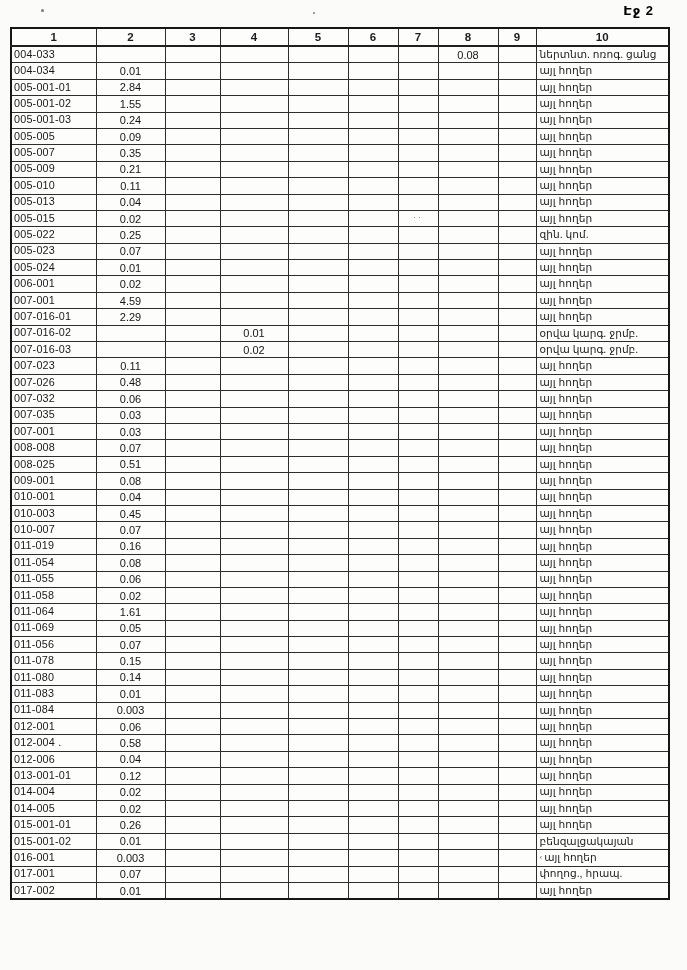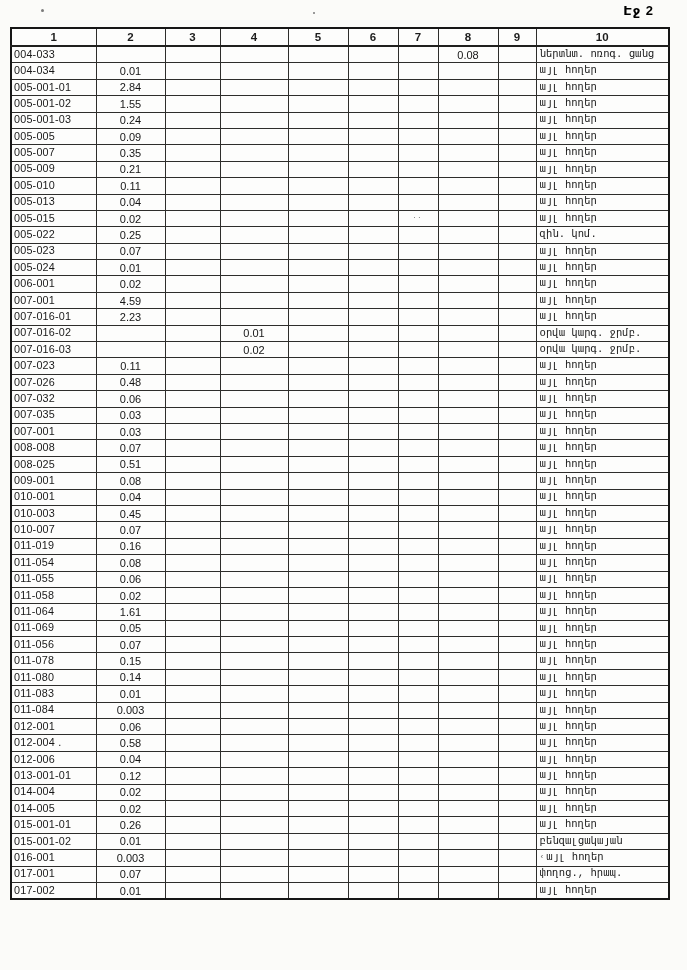--- a/index.html
+++ b/index.html
@@ -29,21 +29,21 @@
     border:1px solid #2e2d2b;
     padding:0;overflow:hidden;white-space:nowrap;
     font-size:11px;line-height:1.1;
   }
   thead th{height:16px;font-weight:bold;font-size:11.5px;text-align:center;color:#1d1d1d;
     border-bottom:2px solid #20201e;}
   tbody td{height:15.4px;}
   td.c1{text-align:left;padding-left:2px;font-size:10.8px;letter-spacing:.2px;color:#181818;}
   td.c2,td.c3,td.c4,td.c5,td.c6,td.c8,td.c9{text-align:center;color:#151515;}
   td.c7{text-align:center;color:#6b6b6b;font-size:8px;letter-spacing:2px;}
-  td.c10{text-align:left;padding-left:3px;font-size:10.6px;color:#1c1c1c;position:relative;font-family:Liberation Mono, monospace;}
+  td.c10{text-align:left;padding-left:3px;font-size:10.6px;color:#1c1c1c;position:relative;}
   .pre-mark{font-size:8px;color:#666;margin-right:2px;vertical-align:1px;}
 </style>
 </head>
 <body>
 
 <div class="page-title">Էջ 2</div>
 <div class="speck s1"></div>
 <div class="speck s2"></div>
 
 <table class="sheet">
@@ -261,21 +261,21 @@
         <td class="c4"></td>
         <td class="c5"></td>
         <td class="c6"></td>
         <td class="c7"></td>
         <td class="c8"></td>
         <td class="c9"></td>
         <td class="c10"><span>այլ հողեր</span></td>
       </tr>
       <tr>
         <td class="c1">007-016-01</td>
-        <td class="c2">2.23</td>
+        <td class="c2">2.29</td>
         <td class="c3"></td>
         <td class="c4"></td>
         <td class="c5"></td>
         <td class="c6"></td>
         <td class="c7"></td>
         <td class="c8"></td>
         <td class="c9"></td>
         <td class="c10"><span>այլ հողեր</span></td>
       </tr>
       <tr>

